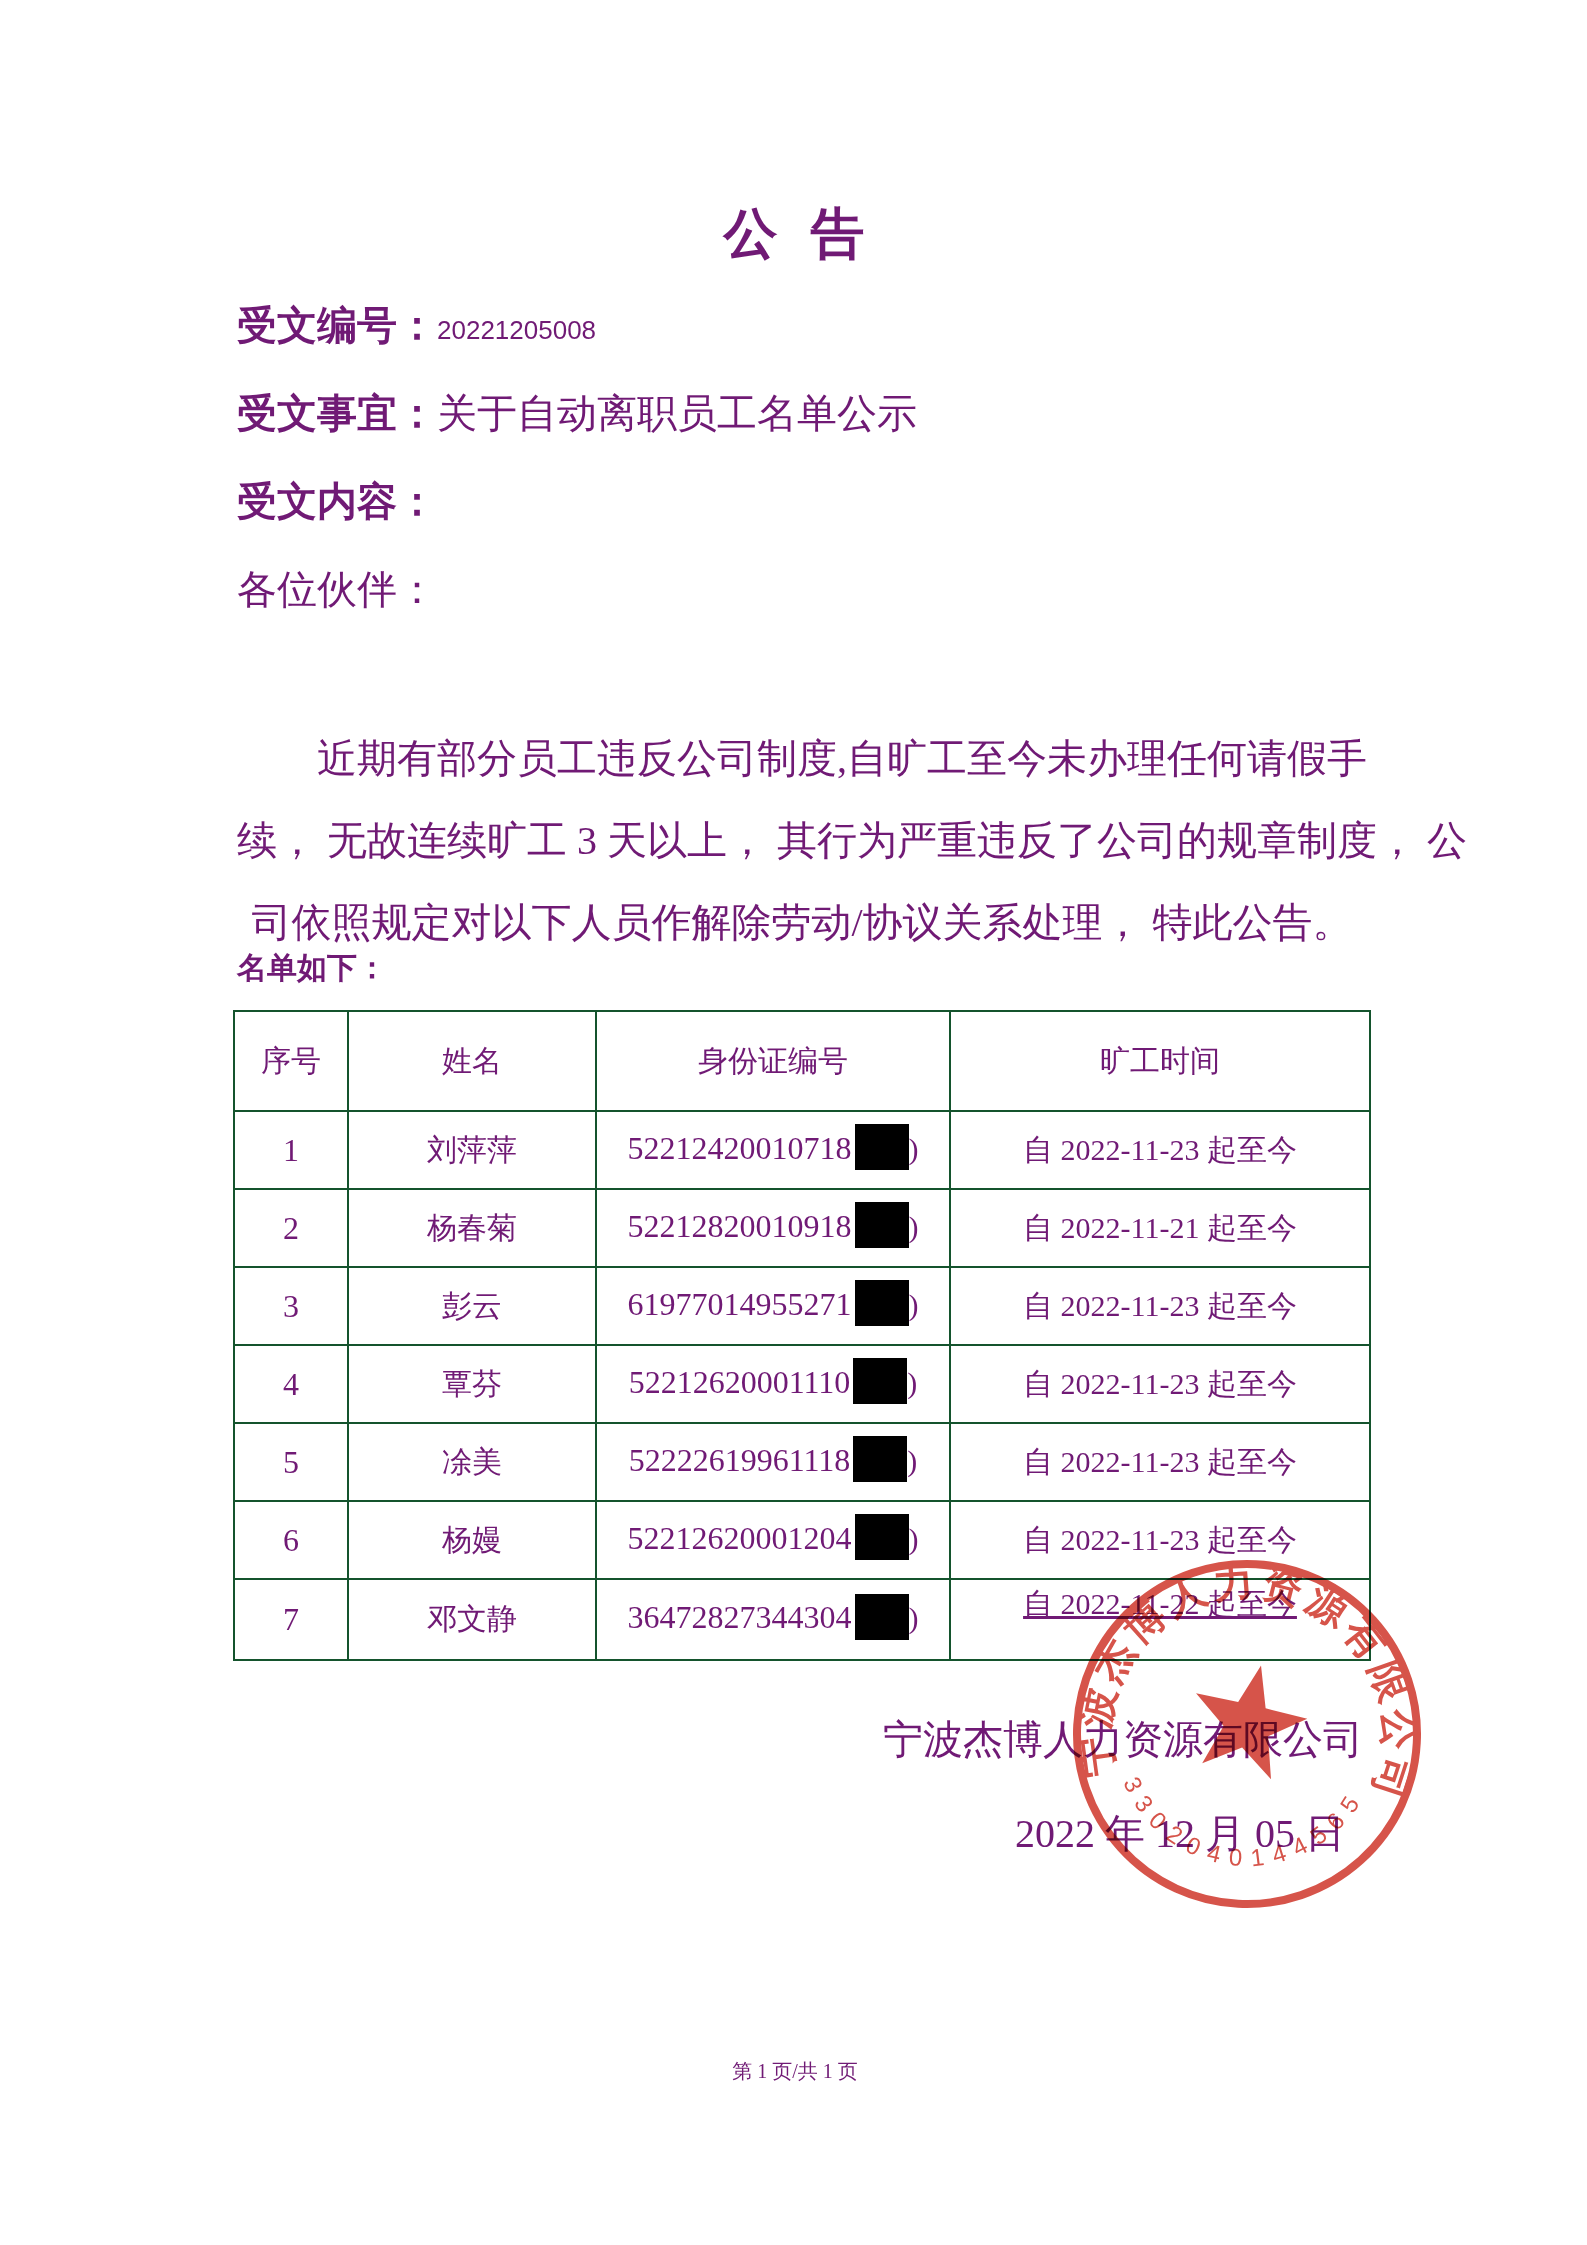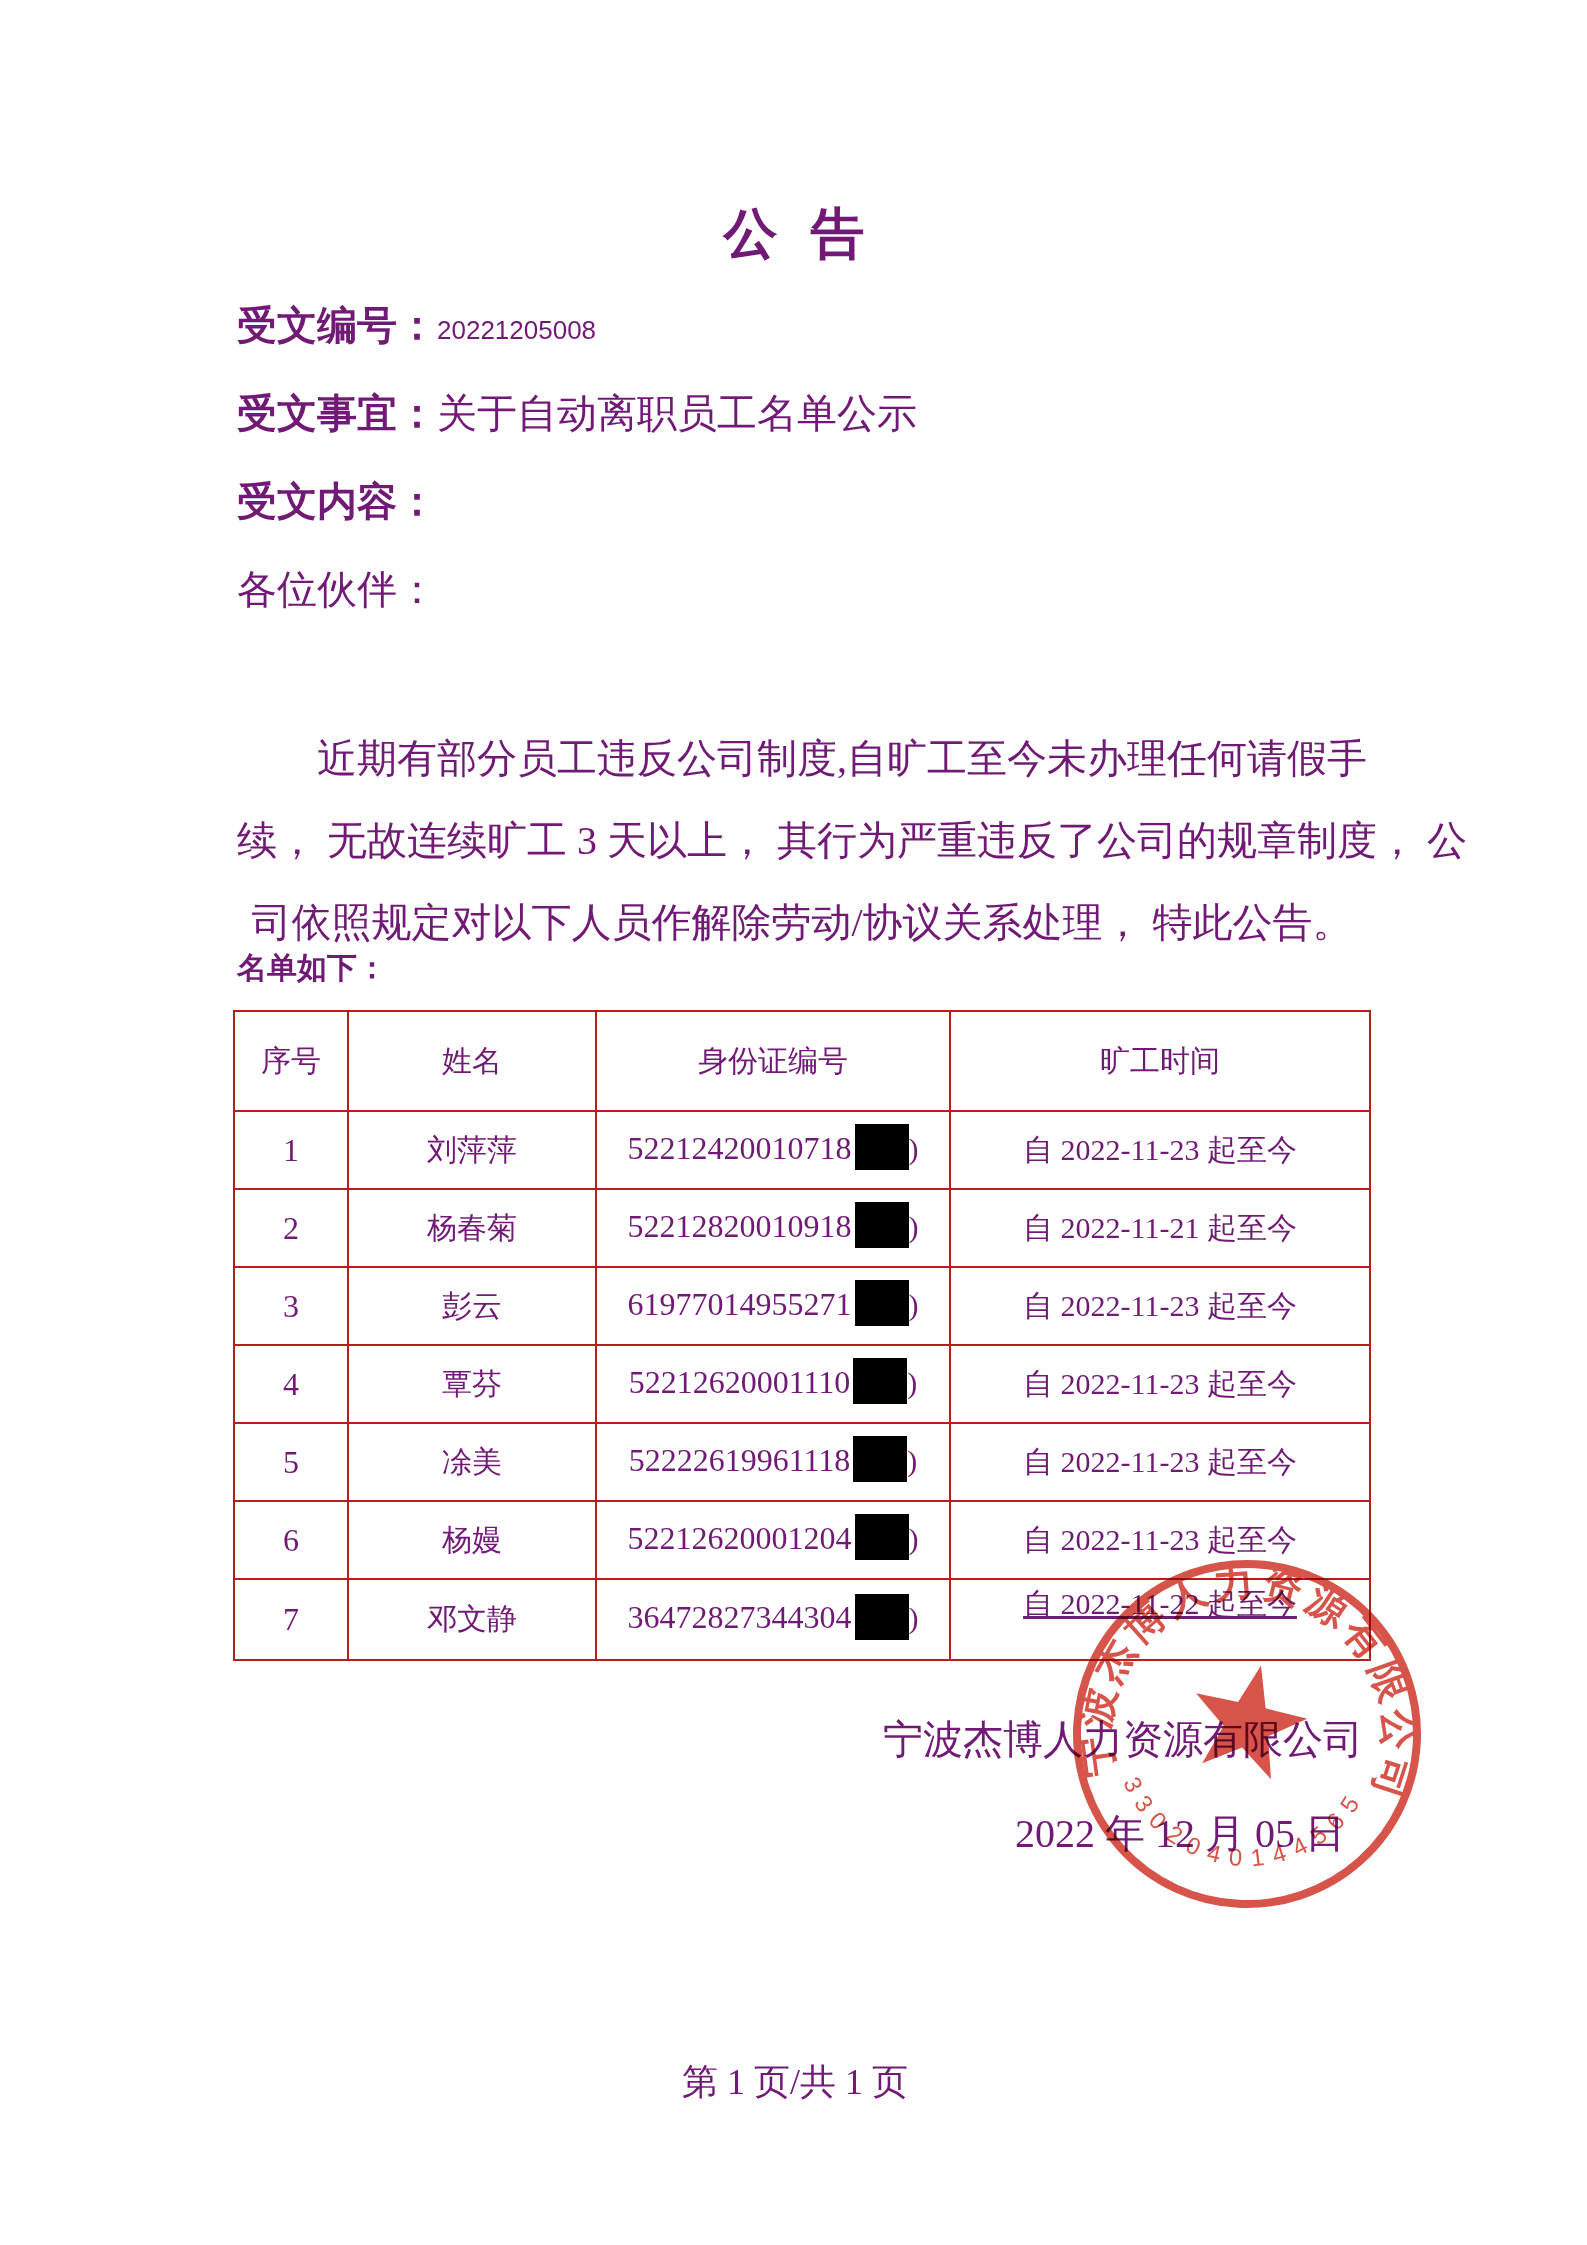--- a/index.html
+++ b/index.html
@@ -32,21 +32,21 @@
   table.roster{
     position:absolute;left:233px;top:1010px;
     border-collapse:collapse;table-layout:fixed;
     width:1136px;
   }
   table.roster col.c1{width:114px;}
   table.roster col.c2{width:248px;}
   table.roster col.c3{width:354px;}
   table.roster col.c4{width:420px;}
   table.roster th, table.roster td{
-    border:2px solid #b91c1c;
+    border:2px solid #14532d;
     text-align:center;vertical-align:middle;
     font-weight:normal;white-space:nowrap;overflow:hidden;
   }
   table.roster th{height:96px;font-size:30px;}
   table.roster td{height:74px;}
   td.cell-no{font-size:32px;}
   td.cell-name{font-size:30px;font-weight:bold;}
   td.cell-id{font-size:32px;}
   td.cell-period{font-size:30px;font-weight:bold;}
   td.cell-period.top-align{vertical-align:top;padding-top:4px;text-decoration:underline;}
@@ -55,21 +55,21 @@
     vertical-align:middle;margin-left:3px;margin-top:-8px;
   }
   .redact-paren{font-size:30px;}
   .signature{position:absolute;left:237px;width:1126px;text-align:right;white-space:nowrap;}
   .sig-company{top:1712px;font-size:40px;}
   .sig-date{top:1806px;font-size:40px;padding-right:18px;box-sizing:border-box;}
   .stamp{position:absolute;left:1057px;top:1544px;width:380px;height:380px;
     mix-blend-mode:multiply;pointer-events:none;}
   .footer{
     position:absolute;left:230px;top:2058px;width:1130px;
-    text-align:center;font-size:36px;white-space:pre;
+    text-align:center;font-size:20px;white-space:pre;
   }
 </style>
 </head>
 <body>
 
 <div class="page">
 
   <div class="title">公  告</div>
 
   <div class="fields">

